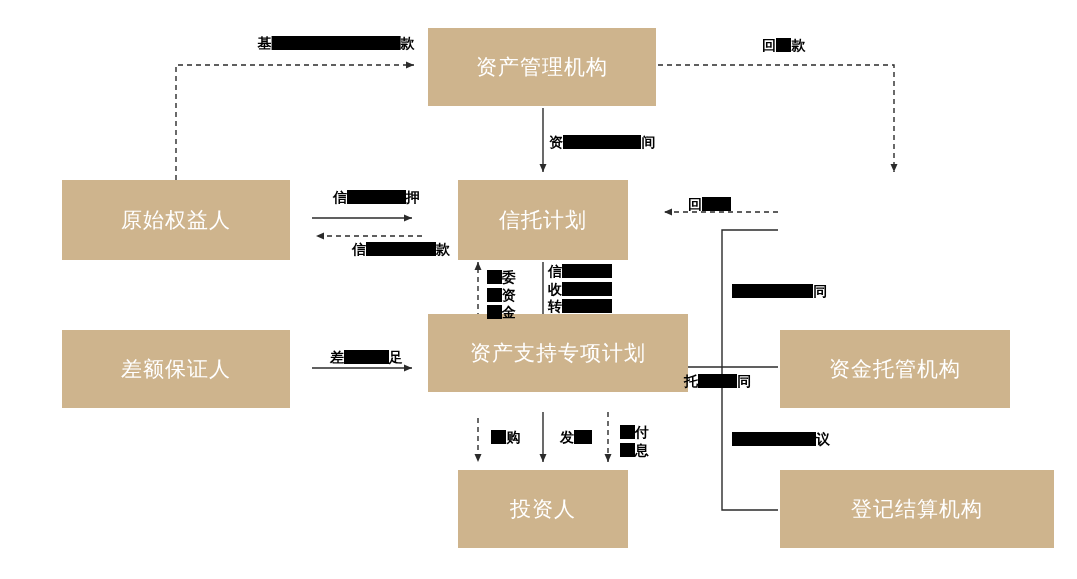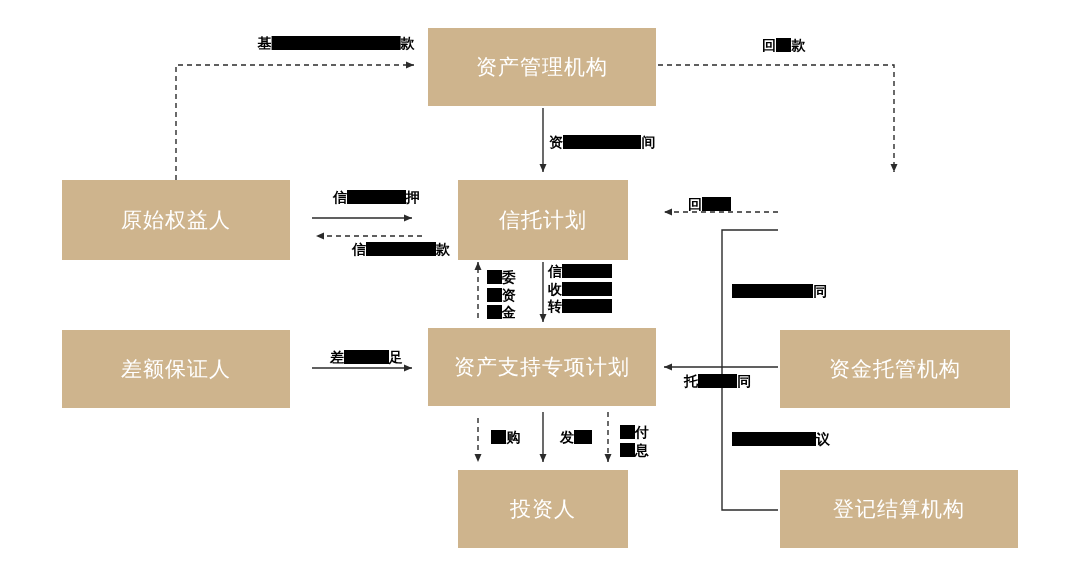--- a/index.html
+++ b/index.html
@@ -131,33 +131,33 @@
 
   <div class="node" style="left:458px;top:180px;width:170px;height:80px;">
     <span>信托计划</span>
   </div>
 
 
   <div class="node" style="left:62px;top:330px;width:228px;height:78px;">
     <span>差额保证人</span>
   </div>
 
-  <div class="node" style="left:428px;top:328px;width:228px;height:78px;">
+  <div class="node" style="left:428px;top:314px;width:260px;height:78px;">
     <span>资产支持专项计划</span>
   </div>
 
   <div class="node" style="left:780px;top:330px;width:230px;height:78px;">
     <span>资金托管机构</span>
   </div>
 
   <div class="node" style="left:458px;top:470px;width:170px;height:78px;">
     <span>投资人</span>
   </div>
 
-  <div class="node" style="left:780px;top:470px;width:238px;height:78px;">
+  <div class="node" style="left:780px;top:470px;width:274px;height:78px;">
     <span>登记结算机构</span>
   </div>
 
   <div class="elabel center" style="left:300px;top:34px;margin-left:36px;"><span>基</span><span class="rd" style="width: 9.2em;"></span><span>款</span></div>
 
   <div class="elabel" style="left:762px;top:36px;"><span>回</span><span class="rd" style="width: 1.1em;"></span><span>款</span></div>
 
   <div class="elabel" style="left:549px;top:133px;"><span>资</span><span class="rd" style="width: 5.6em;"></span><span>间</span></div>
 
   <div class="elabel" style="left:333px;top:188px;"><span>信</span><span class="rd" style="width: 4.2em;"></span><span>押</span></div>

